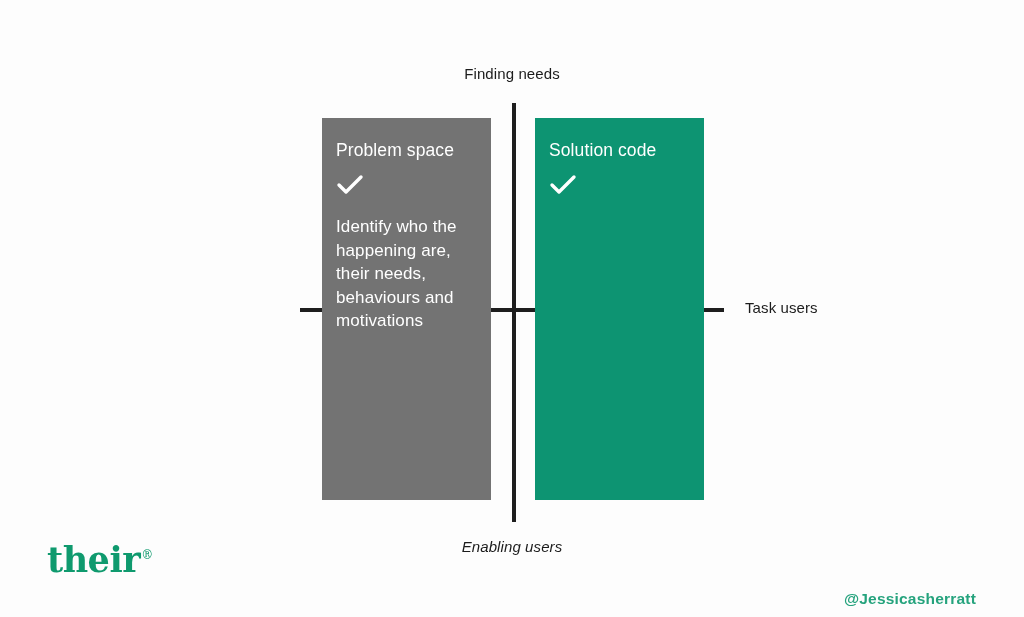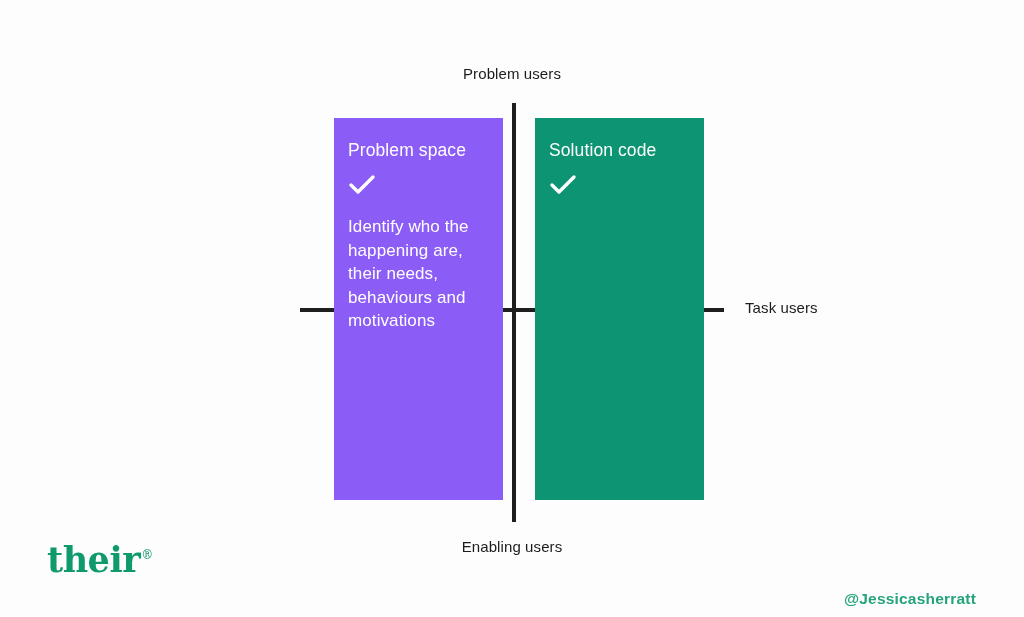--- a/index.html
+++ b/index.html
@@ -20,21 +20,21 @@
   .axis-label {
     position: absolute;
     color: #1c1c1c;
     font-size: 15px;
     font-weight: 500;
     letter-spacing: 0.1px;
     line-height: 20px;
     white-space: nowrap;
   }
   .axis-top    { left: 0; width: 1024px; top: 64px;  text-align: center; }
-  .axis-bottom { left: 0; width: 1024px; top: 537px; text-align: center; }
+  .axis-bottom { left: 0; width: 1024px; top: 537px; text-align: center; font-style: italic; }
   .axis-left   { left: 100px; width: 180px; top: 298px; text-align: right; }
   .axis-right  { left: 745px; top: 298px; }
 
   
   .v-line {
     position: absolute;
     left: 512px; top: 103px;
     width: 4px; height: 419px;
     z-index: 3;
   }
@@ -99,28 +99,28 @@
     font-weight: 700;
     letter-spacing: 0.2px;
     margin-top: 32px;
   }
 </style>
 </head>
 <body>
 
 <div class="canvas">
 
-  <div class="axis-label axis-top">Problem users</div>
+  <div class="axis-label axis-top">Finding needs</div>
   <div class="axis-label axis-bottom">Enabling users</div>
   <div class="axis-label axis-right">Task users</div>
 
   <div class="v-line" style="background: rgb(30, 30, 30);"></div>
   <div class="h-line" style="background: rgb(30, 30, 30);"></div>
 
-  <div class="qbox qbox-problem" style="background: #8b5cf6; margin-left: 12px;">
+  <div class="qbox qbox-problem" style="background: #737373;">
     <div class="qbox-title">Problem space</div>
     <div class="qbox-check">
       <svg width="29" height="24" viewBox="0 0 29 24">
         <polyline points="3,12 10,19 25,4" fill="none" stroke="#ffffff" stroke-width="3.4" stroke-linecap="round" stroke-linejoin="round"></polyline>
       </svg>
     </div>
     <div class="qbox-body">Identify who the happening are, their needs, behaviours and motivations</div>
   </div>
 
   <div class="qbox qbox-solution" style="background: rgb(13, 148, 114);">

